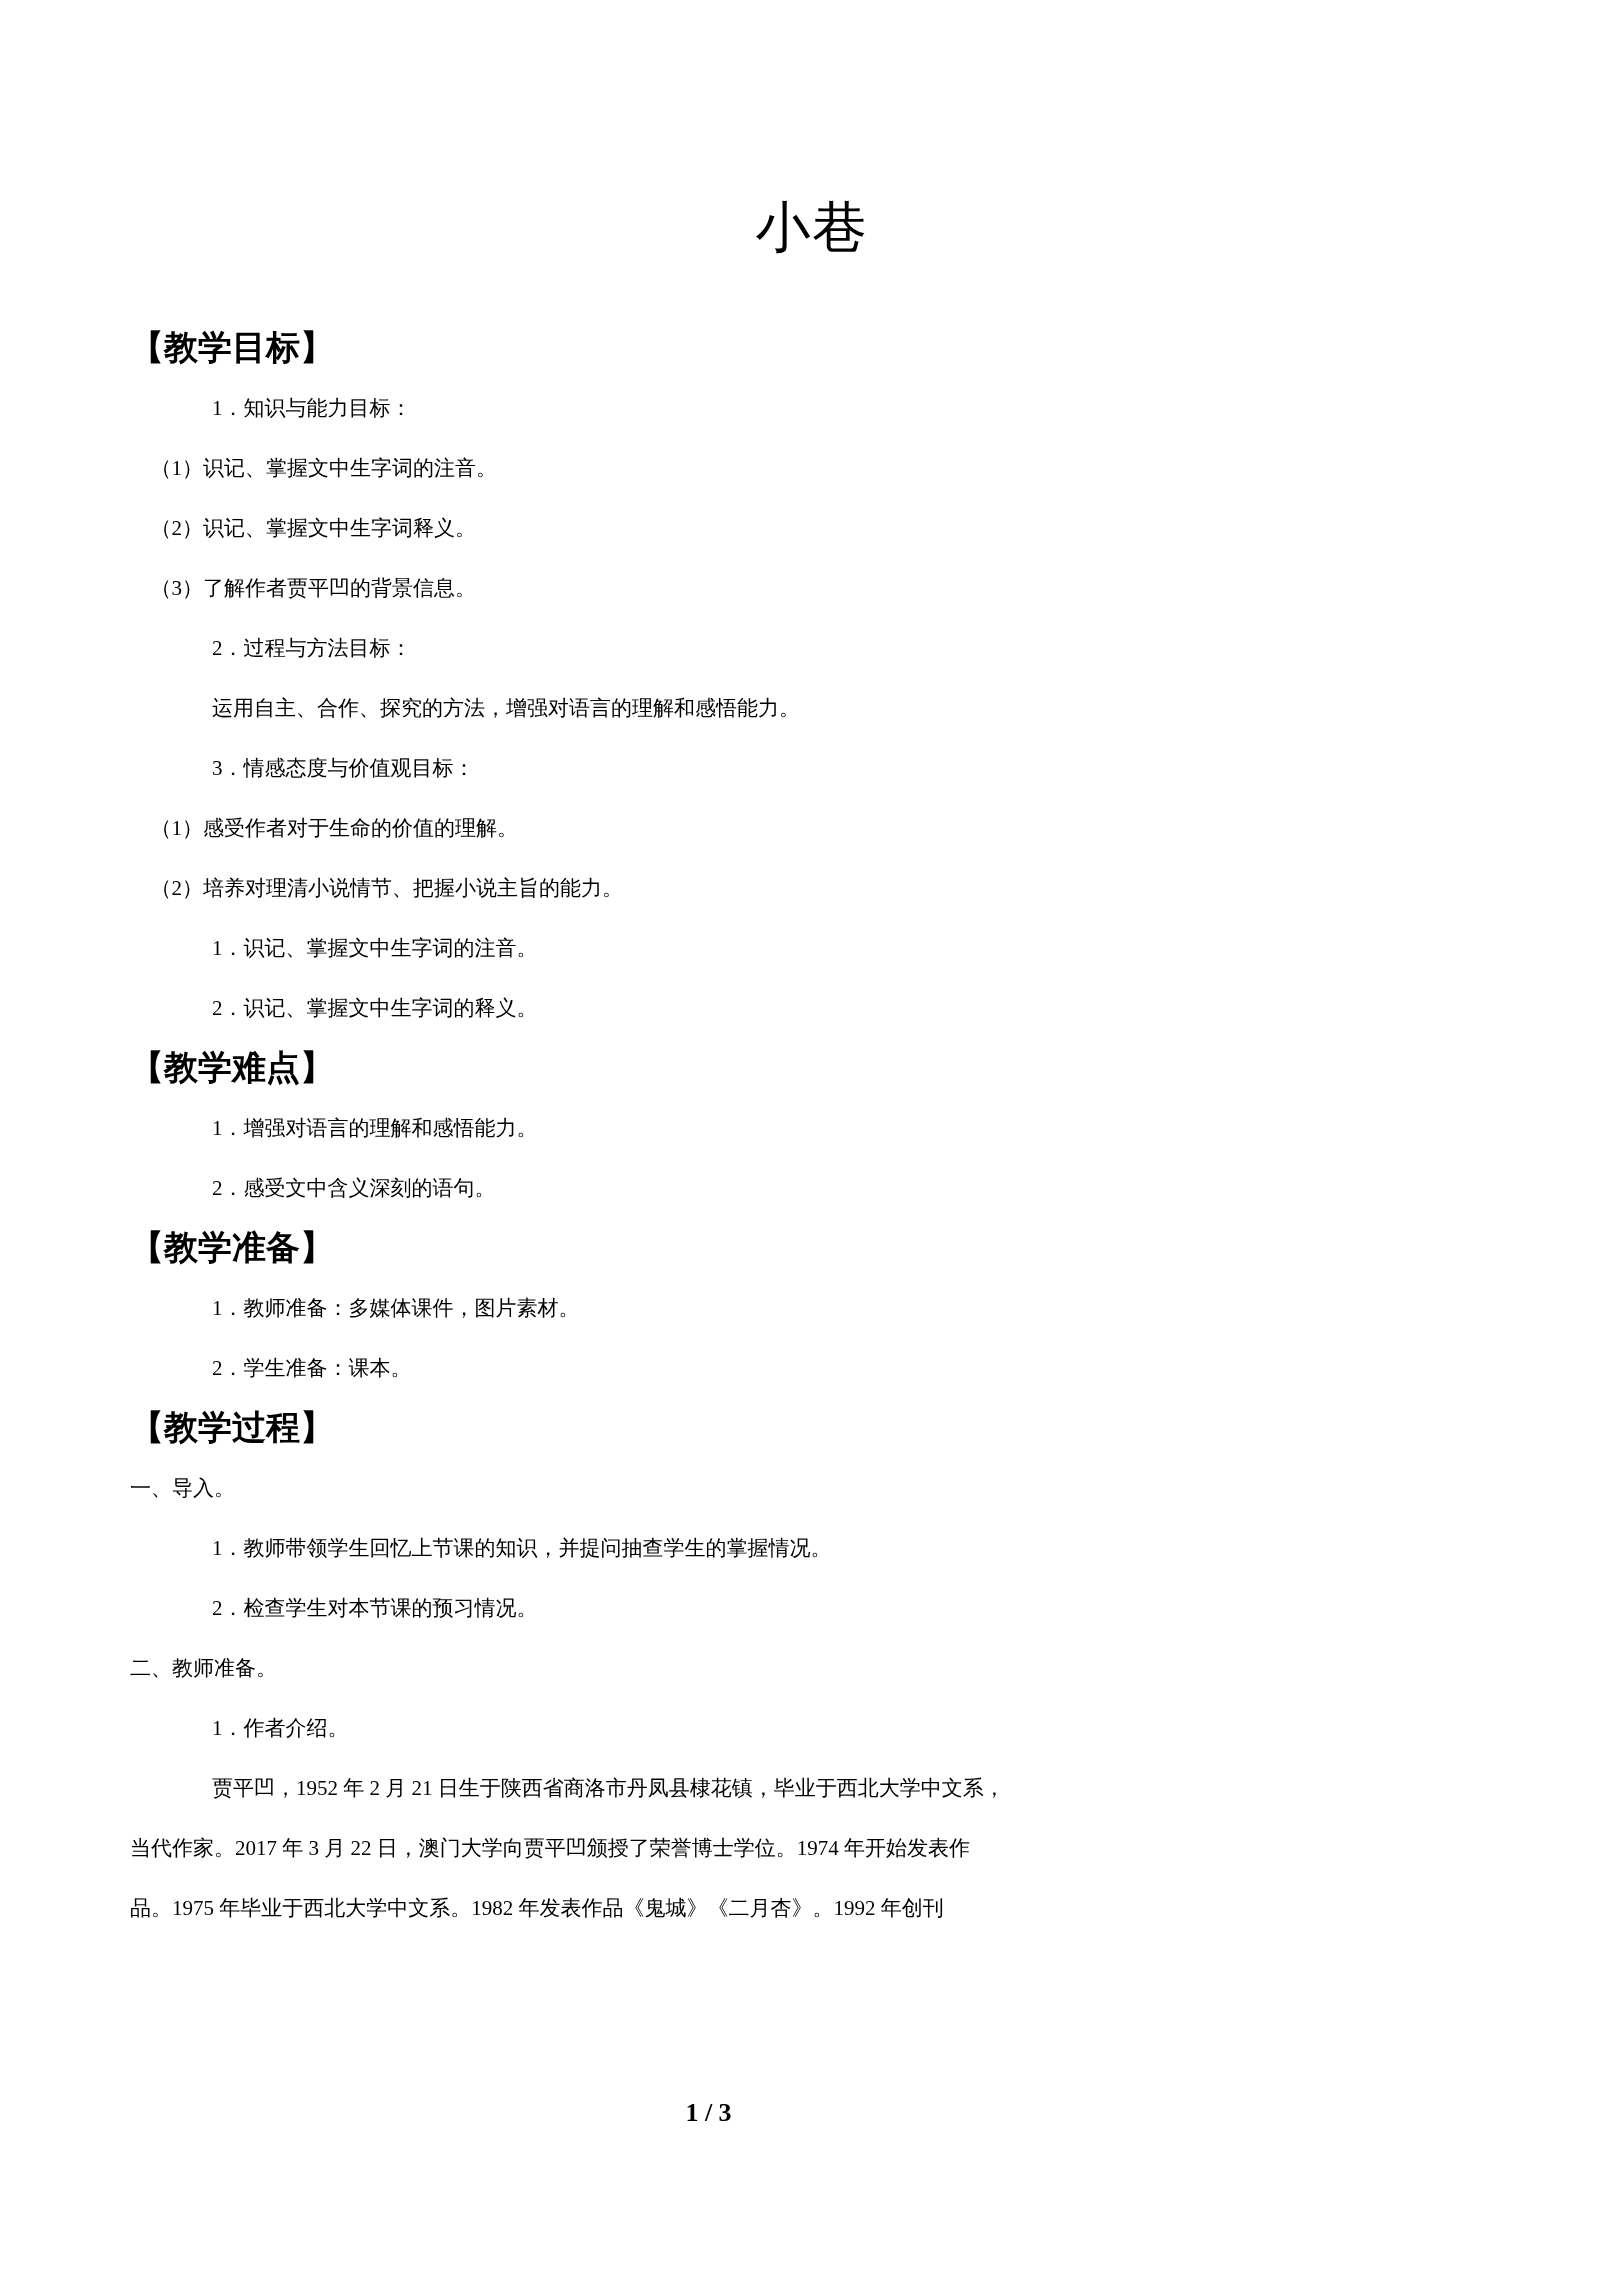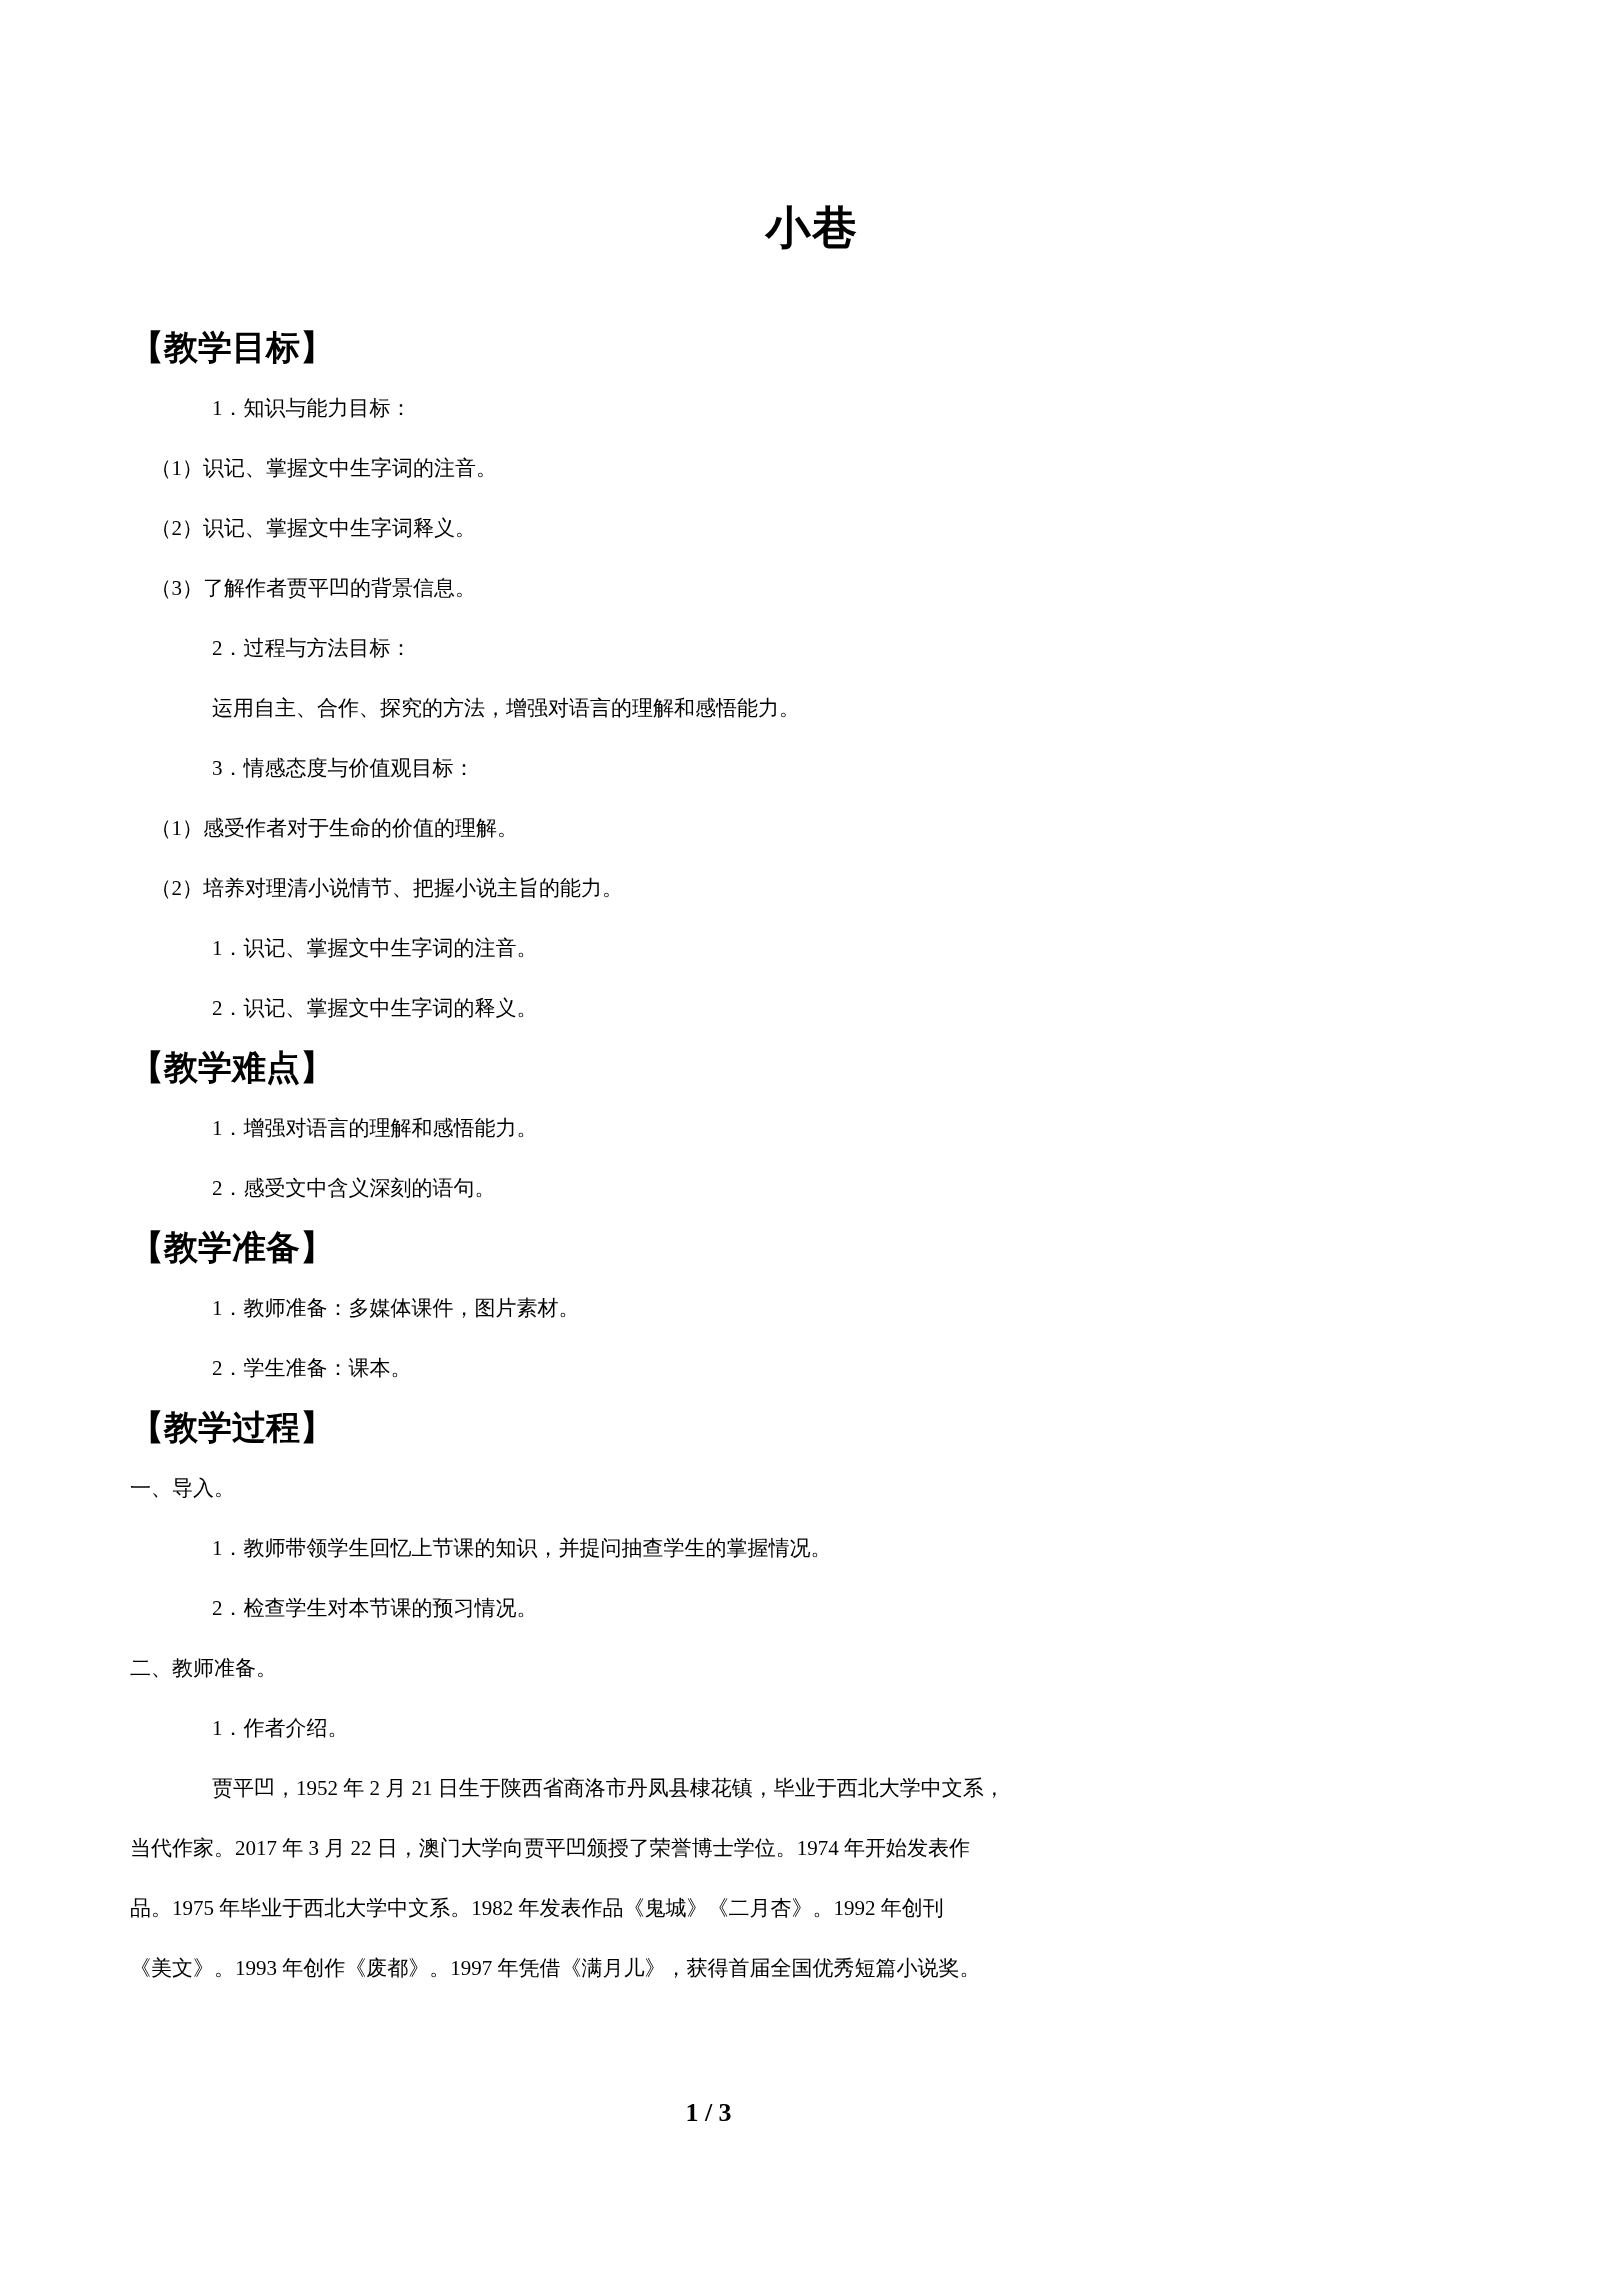--- a/index.html
+++ b/index.html
@@ -18,22 +18,22 @@
     top: 198px;
     width: 1364px;
   }
   .row {
     line-height: 60px;
     font-size: 21px;
     white-space: pre;
     color: #000000;
   }
   .title {
-    font-size: 45px;
-    font-weight: bold;
+    font-size: 55px;
+    font-weight: normal;
     text-align: center;
     line-height: 60px;
     margin-bottom: 60px;
     letter-spacing: 1.4px;
   }
   .heading { font-size: 34px; font-weight: bold; }
   .num    { padding-left: 82px; }
   .paren  { padding-left: 20.5px; }
   .top    { padding-left: 0; }
   .pfirst { padding-left: 82px; }
@@ -76,18 +76,17 @@
         <div class="row num">2．学生准备：课本。</div>
         <div class="row heading">【教学过程】</div>
         <div class="row top">一、导入。</div>
         <div class="row num">1．教师带领学生回忆上节课的知识，并提问抽查学生的掌握情况。</div>
         <div class="row num">2．检查学生对本节课的预习情况。</div>
         <div class="row top">二、教师准备。</div>
         <div class="row num">1．作者介绍。</div>
         <div class="row pfirst">贾平凹，1952 年 2 月 21 日生于陕西省商洛市丹凤县棣花镇，毕业于西北大学中文系，</div>
         <div class="row pline">当代作家。2017 年 3 月 22 日，澳门大学向贾平凹颁授了荣誉博士学位。1974 年开始发表作</div>
         <div class="row pline">品。1975 年毕业于西北大学中文系。1982 年发表作品《鬼城》《二月杏》。1992 年创刊</div>
-        <div class="row pline">《美文》。1993 年创作《废都》。1997 年凭借《满月儿》，获得首届全国优秀短篇小说奖。</div>
       </div>
   </div>
   <div class="footer">1 / 3</div>
 </div>
 
 
 </body></html>

